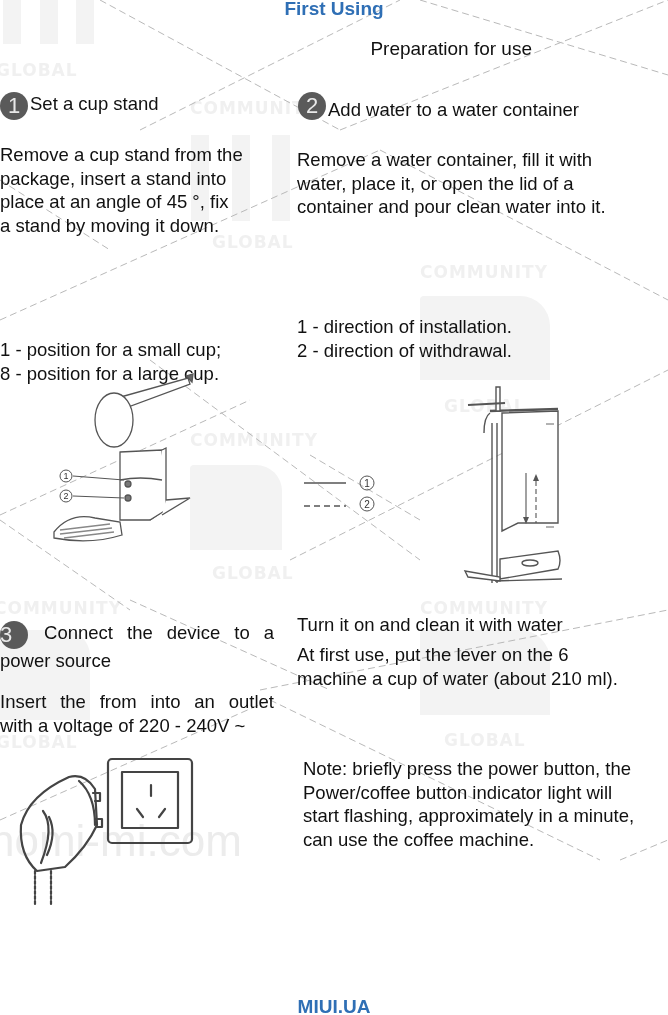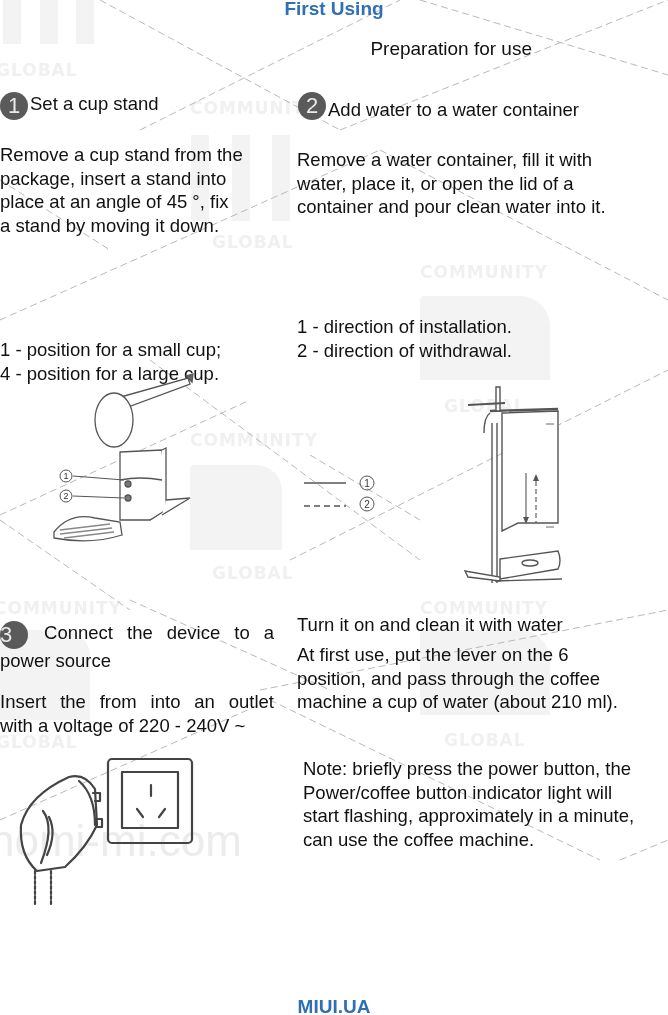--- a/index.html
+++ b/index.html
@@ -77,21 +77,21 @@
   <span class="badge">1</span><span>Set a cup stand</span>
 </div>
 <div class="abs txt" style="left:0;top:143px;width:285px;">
   <div>Remove a cup stand from the</div>
   <div>package, insert a stand into</div>
   <div>place at an angle of 45 °, fix</div>
   <div>a stand by moving it down.</div>
 </div>
 <div class="abs txt" style="left:0;top:310px;width:285px;margin-top:28px;">
   <div>1 - position for a small cup;</div>
-  <div>4 - position for a large cup.</div>
+  <div>8 - position for a large cup.</div>
 </div>
 
 <svg width="160" height="175" style="left:50px;top:370px;">
   <g fill="#fff" stroke="#555" stroke-width="1.3">
 
     <path d="M60 30 L138 8 L140 14 L70 40 Z"></path>
     <path d="M136 6 L143 4 L142 12 Z" fill="#666"></path>
 
     <ellipse cx="64" cy="50" rx="19" ry="27"></ellipse>
 
@@ -191,21 +191,20 @@
     <path d="M34 62 Q42 78 32 100"></path>
 
     <path d="M20 116 L20 150" stroke-dasharray="3 2"></path>
     <path d="M36 116 L36 150" stroke-dasharray="3 2"></path>
   </g>
 </svg>
 
 <div class="abs txt" style="left:297px;top:613px;width:370px;">Turn it on and clean it with water</div>
 <div class="abs txt" style="left:297px;top:643px;width:372px;">
   <div>At first use, put the lever on the 6</div>
-  <div>position, and pass through the coffee</div>
   <div>machine a cup of water (about 210 ml).</div>
 </div>
 <div class="abs txt" style="left:303px;top:757px;width:372px;">
   <div>Note: briefly press the power button, the</div>
   <div>Power/coffee button indicator light will</div>
   <div>start flashing, approximately in a minute,</div>
   <div>can use the coffee machine.</div>
 </div>
 
 <div class="abs footer">MIUI.UA</div>

